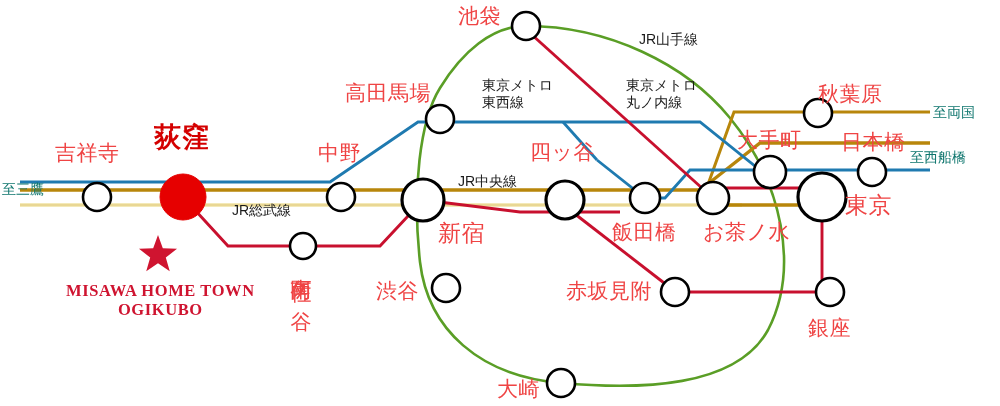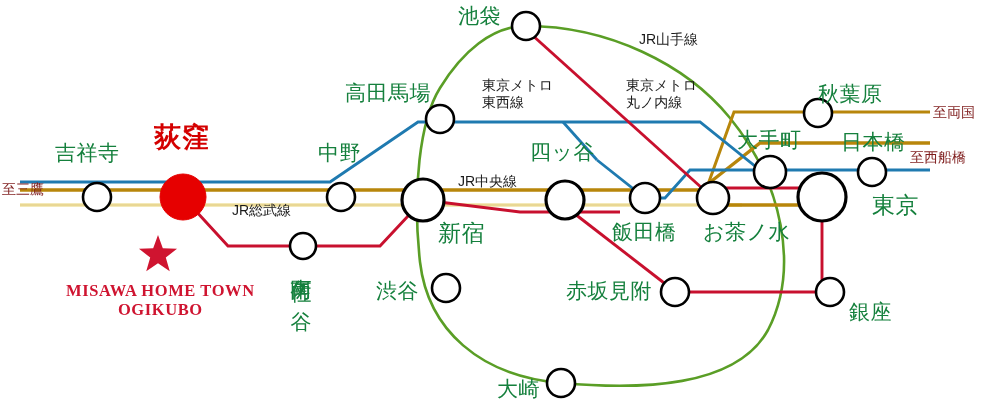--- a/index.html
+++ b/index.html
@@ -17,21 +17,21 @@
   }
   #route-svg {
     position: absolute;
     left: 0; top: 0;
     width: 1000px;
     height: 406px;
   }
   .lbl {
     position: absolute;
     white-space: nowrap;
-    color: #15803d;
+    color: #ef4444;
     font-family: "Liberation Serif", "DejaVu Serif", serif;
     line-height: 1;
     pointer-events: none;
   }
   .lbl-station {
     font-size: 21px;
     font-weight: 500;
     letter-spacing: 0.5px;
   }
   .lbl-station-big {
@@ -46,21 +46,21 @@
   }
   .lbl-line {
     font-family: "Liberation Sans", "DejaVu Sans", sans-serif;
     font-size: 14px;
     color: #1a1a1a;
     letter-spacing: 0px;
   }
   .lbl-terminus {
     font-family: "Liberation Sans", "DejaVu Sans", sans-serif;
     font-size: 14px;
-    color: #7f1d1d;
+    color: #0f766e;
   }
   .lbl-highlight {
     color: #d40000;
     font-family: "Liberation Serif", "DejaVu Serif", serif;
     font-size: 27px;
     font-weight: 700;
     letter-spacing: 1px;
   }
   .lbl-brand {
     color: #cf1430;
@@ -159,24 +159,24 @@
       <div class="lbl lbl-station" style="left: 55px; top: 143px;">吉祥寺</div>
       <div class="lbl lbl-highlight" style="left: 154px; top: 124px;">荻窪</div>
       <div class="lbl lbl-station" style="left: 318px; top: 143px;">中野</div>
       <div class="lbl lbl-station-big" style="left: 438px; top: 222px;">新宿</div>
       <div class="lbl lbl-station" style="left: 345px; top: 83px;">高田馬場</div>
       <div class="lbl lbl-station" style="left: 458px; top: 6px;">池袋</div>
       <div class="lbl lbl-station" style="left: 530px; top: 142px;">四ッ谷</div>
       <div class="lbl lbl-station" style="left: 612px; top: 222px;">飯田橋</div>
       <div class="lbl lbl-station" style="left: 703px; top: 222px;">お茶ノ水</div>
       <div class="lbl lbl-station" style="left: 737px; top: 130px;">大手町</div>
-      <div class="lbl lbl-station-big" style="left: 845px; top: 194px; padding-left: 27px;">東京</div>
+      <div class="lbl lbl-station-big" style="left: 845px; top: 194px;">東京</div>
       <div class="lbl lbl-station" style="left: 818px; top: 84px;">秋葉原</div>
       <div class="lbl lbl-station" style="left: 841px; top: 132px;">日本橋</div>
-      <div class="lbl lbl-station" style="left: 808px; top: 302px; margin-left: 41px;">銀座</div>
+      <div class="lbl lbl-station" style="left: 808px; top: 318px;">銀座</div>
       <div class="lbl lbl-station" style="left: 566px; top: 281px;">赤坂見附</div>
       <div class="lbl lbl-station" style="left: 376px; top: 281px;">渋谷</div>
       <div class="lbl lbl-station" style="left: 497px; top: 379px;">大崎</div>
       <div class="lbl lbl-vertical" style="left: 290px; top: 262px;">南阿佐ヶ谷</div>
       <div class="lbl lbl-line" style="left: 639px; top: 32px;">JR山手線</div>
       <div class="lbl lbl-line" style="left: 458px; top: 174px;">JR中央線</div>
       <div class="lbl lbl-line" style="left: 232px; top: 203px;">JR総武線</div>
       <div class="lbl lbl-line" style="left: 482px; top: 78px;">東京メトロ</div>
       <div class="lbl lbl-line" style="left: 482px; top: 95px;">東西線</div>
       <div class="lbl lbl-line" style="left: 626px; top: 78px;">東京メトロ</div>

